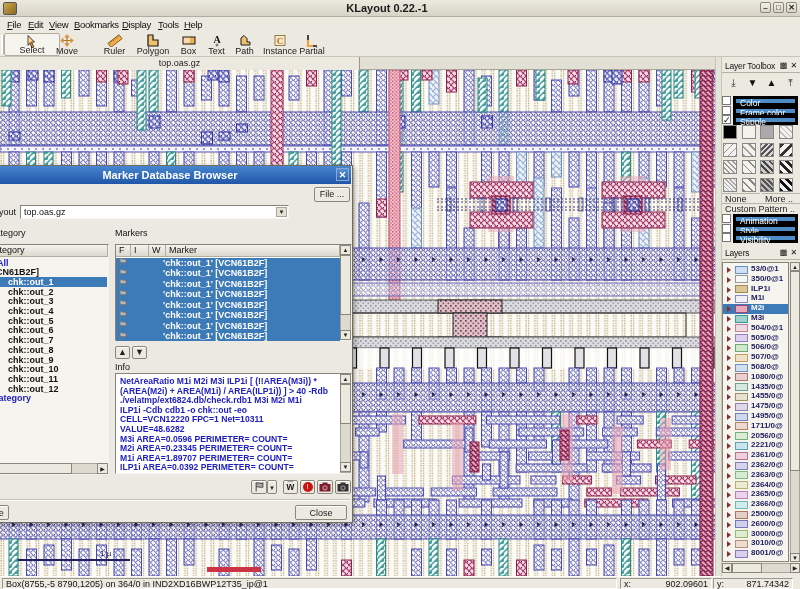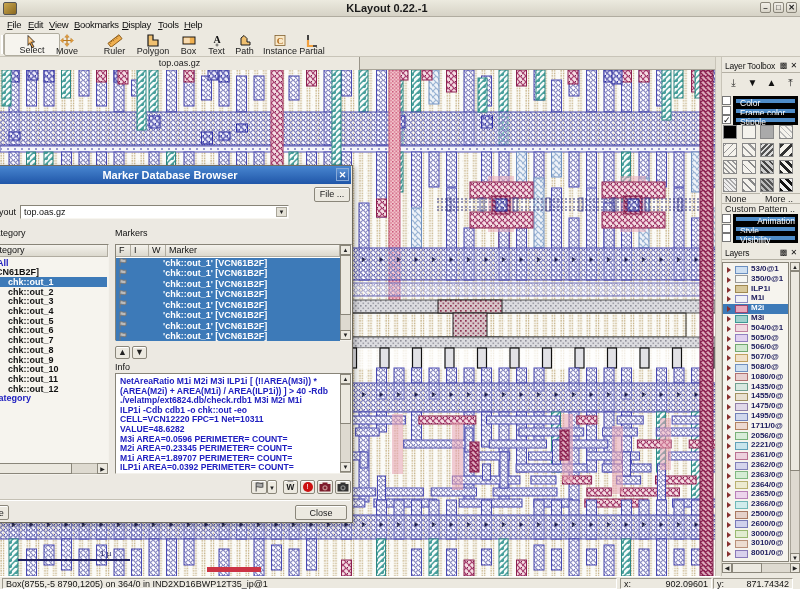--- a/index.html
+++ b/index.html
@@ -839,21 +839,21 @@
       <div class="swatch" style="left:38.4px;top:103.2px;background:repeating-linear-gradient(45deg,#444 0 2px,#ccc 2px 4.5px);"></div>
       <div class="swatch" style="left:57.099999999999994px;top:103.2px;background:repeating-linear-gradient(45deg,#222 0 2.5px,#f4f2ec 2.5px 6px);"></div>
       <div class="swatch" style="left:1.0px;top:120.80000000000001px;background:repeating-linear-gradient(45deg,#aaa 0 1px,#eee 1px 3px),repeating-linear-gradient(-45deg,#aaa 0 1px,#eee 1px 3px);"></div>
       <div class="swatch" style="left:19.7px;top:120.80000000000001px;background:repeating-linear-gradient(45deg,#888 0 1.5px,#f4f2ec 1.5px 6px),repeating-linear-gradient(-45deg,#888 0 1.5px,#f4f2ec 1.5px 6px);"></div>
       <div class="swatch" style="left:38.4px;top:120.80000000000001px;background:repeating-linear-gradient(45deg,#555 0 2px,#bbb 2px 4px),repeating-linear-gradient(-45deg,#555 0 1px,transparent 1px 4px);"></div>
       <div class="swatch" style="left:57.099999999999994px;top:120.80000000000001px;background:repeating-linear-gradient(45deg,#111 0 2.5px,#eee 2.5px 6px),repeating-linear-gradient(-45deg,#111 0 2.5px,transparent 2.5px 6px);"></div>
       <div class="btn" style="left:0px;top:136px;width:38px;height:13px;text-align:left;padding-left:3px;border:none;border-top:1px solid #b8b4a8;border-radius:0;box-shadow:none;">None</div>
       <div class="btn" style="left:40px;top:136px;width:38px;height:13px;text-align:left;padding-left:3px;border:none;border-top:1px solid #b8b4a8;border-radius:0;box-shadow:none;">More ..</div>
       <div class="btn" style="left:0px;top:146px;width:78px;height:13px;text-align:left;padding-left:3px;border:none;border-top:1px solid #b8b4a8;border-radius:0;box-shadow:none;">Custom Pattern ..</div>
       <div class="cbox" style="top:157.0px;"></div>
-      <div class="bluebar" style="top:157.0px;text-align:right;">Animation</div>
+      <div class="bluebar" style="top:157.0px;">Animation</div>
       <div class="cbox" style="top:166.7px;"></div>
       <div class="bluebar" style="top:166.7px;">Style</div>
       <div class="cbox" style="top:176.4px;"></div>
       <div class="bluebar" style="top:176.4px;">Visibility</div>
       <div class="ptitle" style="left:0;top:190px;">Layers<span style="position:absolute;right:13px;top:1px;font-size:8px;">▩</span><span style="position:absolute;right:3px;top:1px;font-size:8px;">✕</span></div>
       <div style="position:absolute;left:0;top:205px;width:67px;height:300px;overflow:hidden;background:#f6f4ee;border:1px solid #888478;">
         <div class="lrow" style="top:2.0px;padding-left:40px;">
           <div class="tri"></div>
           <div class="lsw" style="background:#cfe0f2;border-color:#6a8fc0;"></div>
           <div class="ltxt" style="color:#202060;">53/0@1</div>

